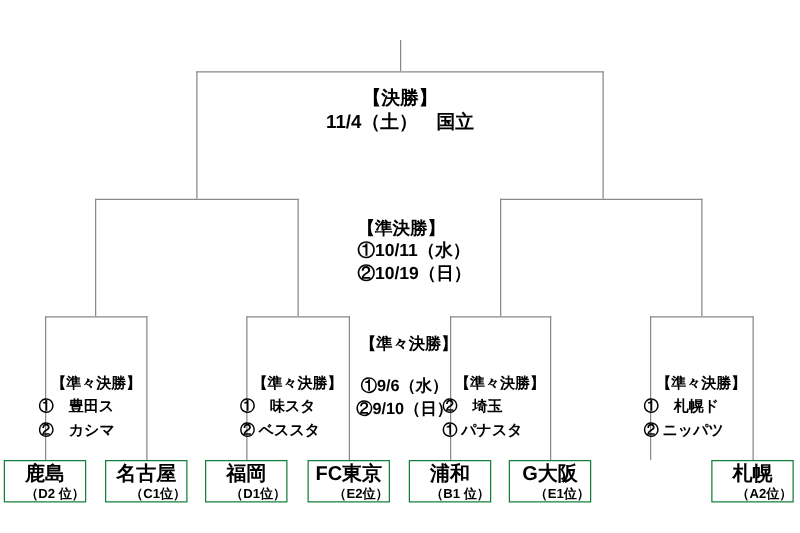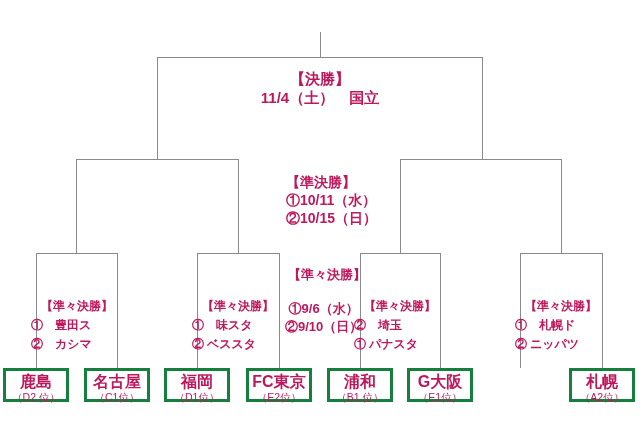--- a/index.html
+++ b/index.html
@@ -1,37 +1,37 @@
 <!DOCTYPE html>
 <html><head>
 <meta charset="utf-8">
 <style>
   * { margin:0; padding:0; box-sizing:border-box; }
   html,body { background:#ffffff; }
   .stage {
     position:relative; width:640px; height:426px; background:#ffffff;
-    font-family:"Liberation Sans", sans-serif; color:#be185d; overflow:hidden;
+    font-family:"Liberation Sans", sans-serif; color:#000000; overflow:hidden;
   }
   .hl, .vl { position:absolute; background:#8a8a8a; }
   .hl { height:1px; }
   .vl { width:1px; }
   .lbl { position:absolute; font-weight:bold; white-space:nowrap; }
   .final-label { left:225px; top:69px; width:190px; text-align:center; font-size:15px; line-height:19px; }
   .sf-label { left:286px; top:173px; font-size:14px; line-height:18px; }
   .qfc-heading { left:288px; top:266px; font-size:13px; }
   .qfc-dates { left:285px; top:300px; font-size:13px; line-height:18px;text-align:center; }
   .qf-block { position:absolute; top:297px; width:104px; font-size:12px; font-weight:bold; line-height:19px; white-space:nowrap; }
   .qf-heading { text-align:center; }
   .qf-venue { padding-left:6px; text-align:left;font-family:Liberation Serif, serif; }
   .team {
     position:absolute; top:368px; width:66px; height:34px;
-    border:3px solid #15803d; background:#ffffff; text-align:center;
+    border:1px solid #15803d; background:#ffffff; text-align:center;
   }
   .tname { font-size:16px; font-weight:bold; line-height:19px; white-space:nowrap; margin-top:1px; }
-  .tseed { font-size:10.5px; font-weight:normal; line-height:12px; white-space:nowrap; }
+  .tseed { font-size:10.5px; font-weight:bold; line-height:12px; white-space:nowrap;text-align:right; }
 </style>
 </head>
 <body>
 
 <div class="stage">
 
   <div class="vl" style="left:320px;top:32px;height:25px"></div>
   <div class="hl" style="left:157px;top:57px;width:326px"></div>
   <div class="vl" style="left:157px;top:57px;height:102px"></div>
   <div class="vl" style="left:482px;top:57px;height:102px"></div>
@@ -57,21 +57,21 @@
   <div class="vl" style="left:602px;top:253px;height:115px"></div>
 
   <div class="lbl final-label">
     <div>【決勝】</div>
     <div>11/4（土）　国立</div>
   </div>
 
   <div class="lbl sf-label">
     <div>【準決勝】</div>
     <div>①10/11（水）</div>
-    <div>②10/15（日）</div>
+    <div>②10/19（日）</div>
   </div>
 
   <div class="lbl qfc-heading">【準々決勝】</div>
   <div class="lbl qfc-dates">
     <div>①9/6（水）</div>
     <div>②9/10（日）</div>
   </div>
 
   <div class="qf-block" style="left:25px">
     <div class="qf-heading">【準々決勝】</div>

